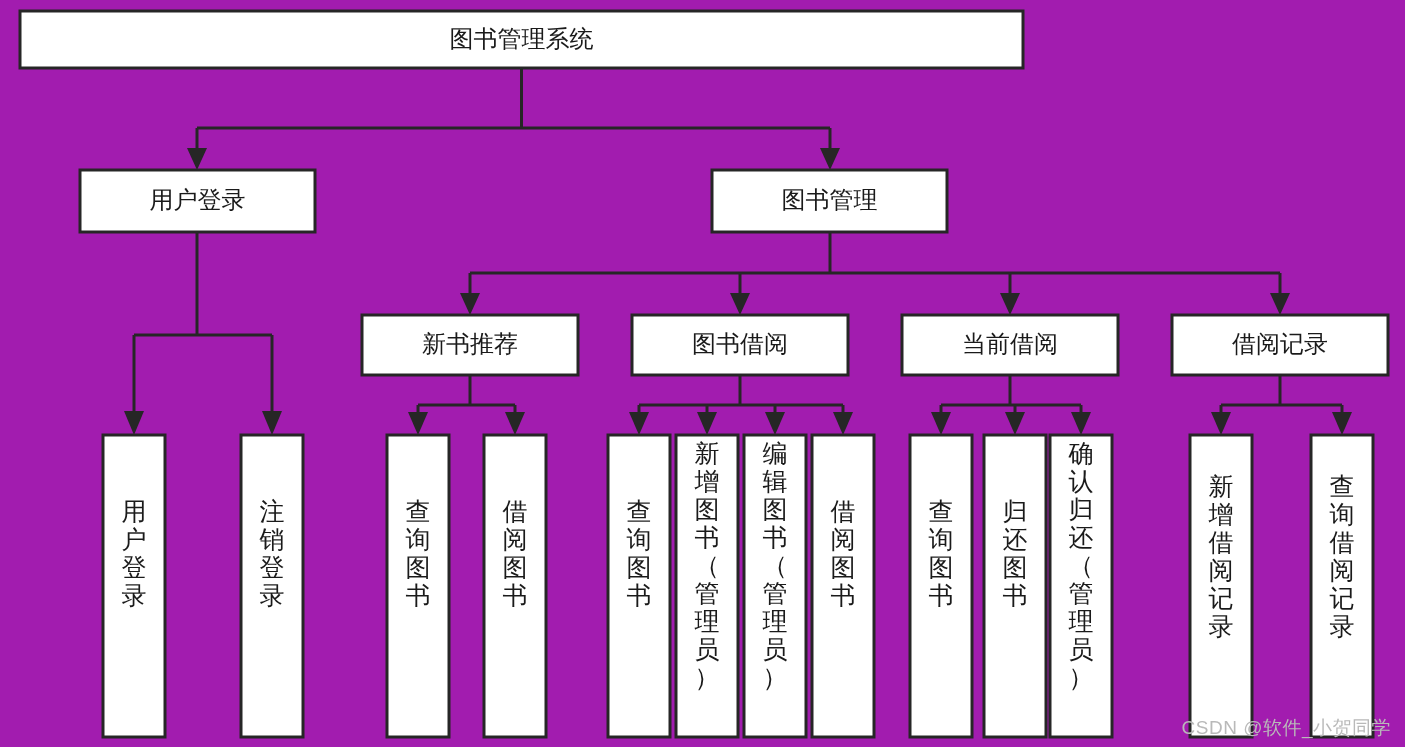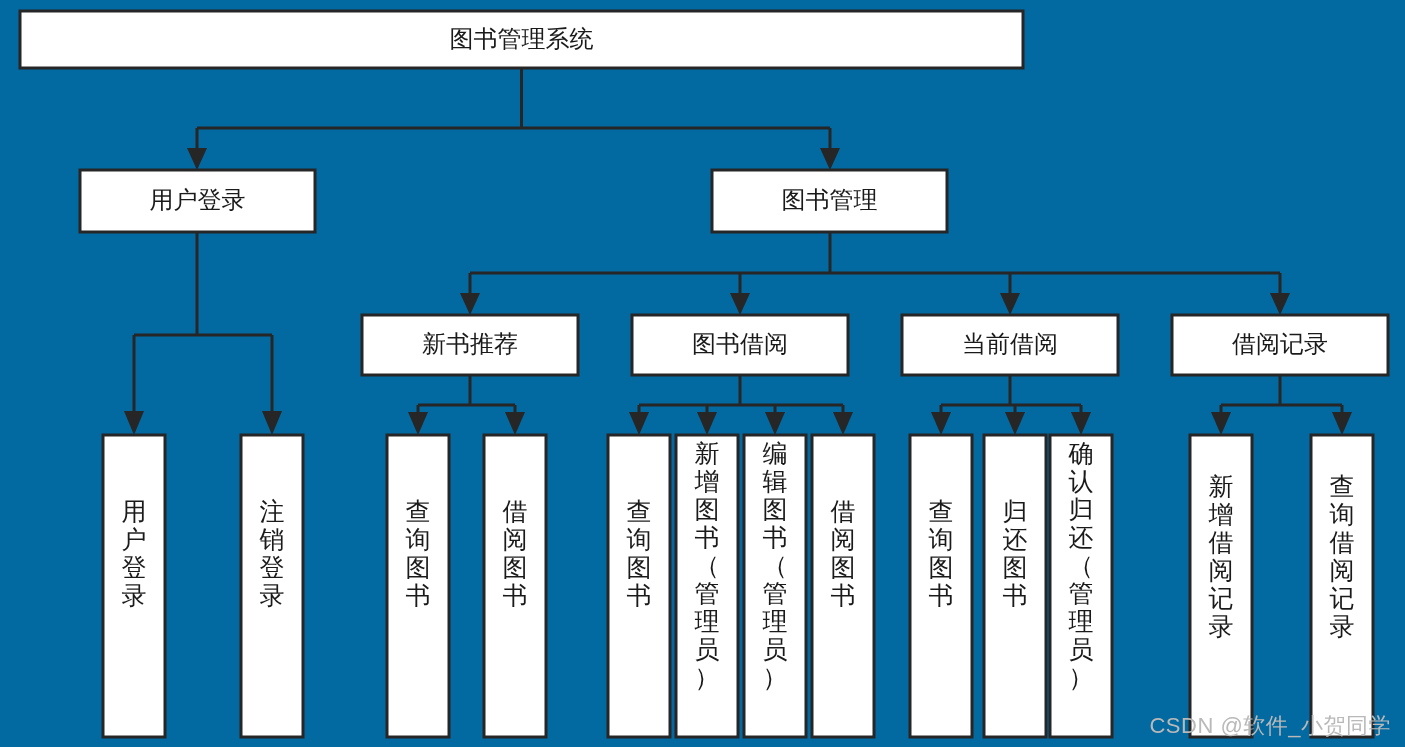--- a/index.html
+++ b/index.html
@@ -11,21 +11,21 @@
     width: 1405px;
     height: 747px;
     font-family: "Liberation Sans", "DejaVu Sans", sans-serif;
     overflow: hidden;
     position: relative;
   }
   #diagram-root {
     position: relative;
     width: 1405px;
     height: 747px;
-    background: #0369a1;
+    background: #a21caf;
   }
   svg#flow {
     position: absolute;
     left: 0;
     top: 0;
     width: 1405px;
     height: 747px;
     display: block;
   }
   .node-rect {
@@ -54,21 +54,21 @@
     font-family: "Liberation Sans", "DejaVu Sans", sans-serif;
     fill: #1a1a1a;
     font-size: 25px;
     text-anchor: middle;
   }
   .watermark {
     position: absolute;
     right: 14px;
     bottom: 6px;
     font-family: "Liberation Sans", "DejaVu Sans", sans-serif;
-    font-size: 22px;
+    font-size: 19px;
     color: #b9b9b9;
     letter-spacing: 0.5px;
     white-space: nowrap;
     user-select: none;
   }
 </style>
 </head>
 <body>
 
 <div id="diagram-root">

